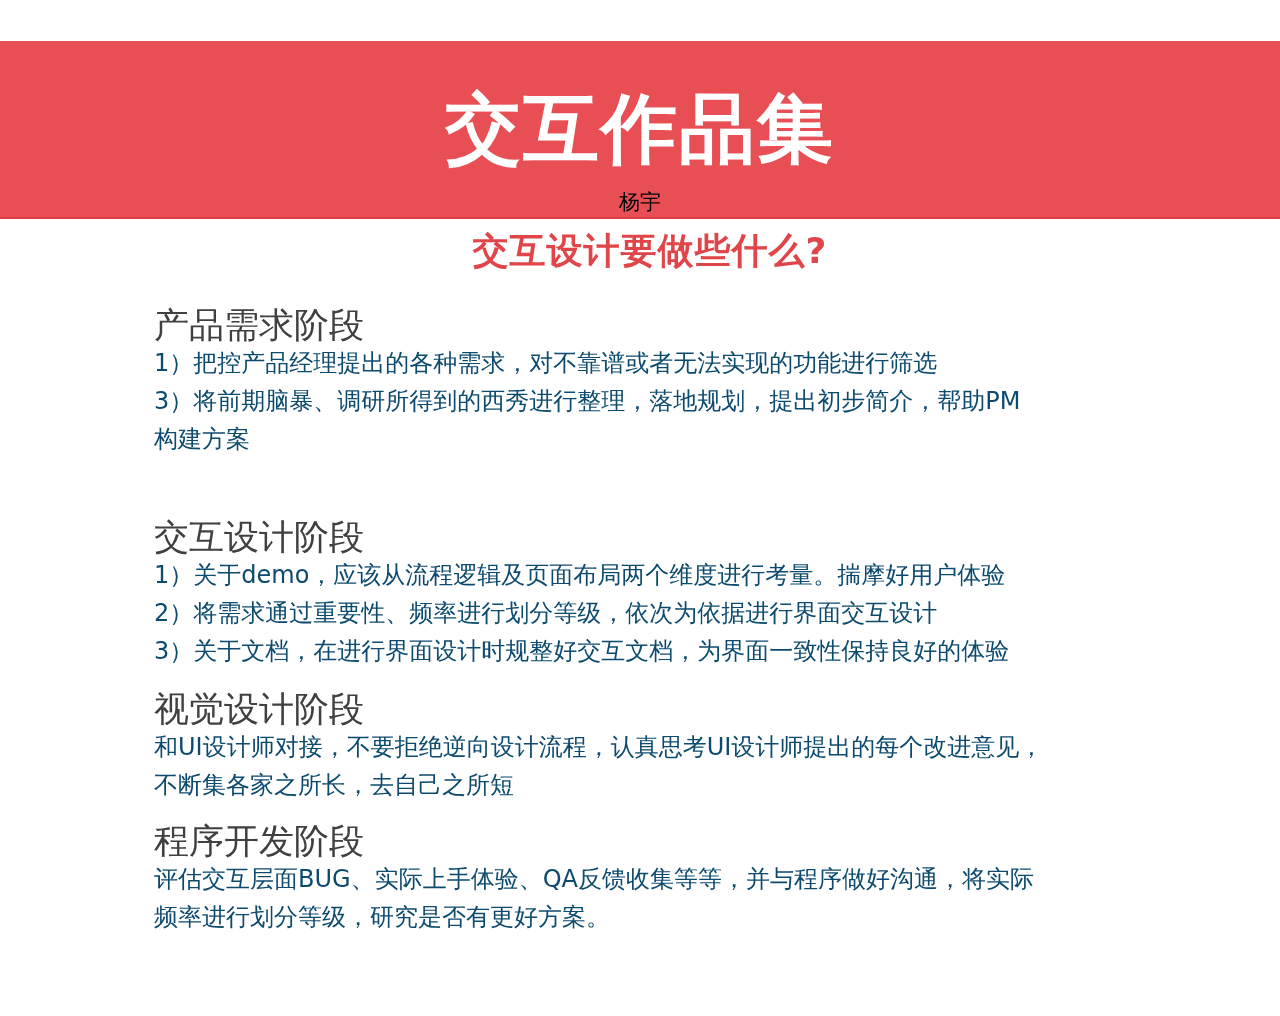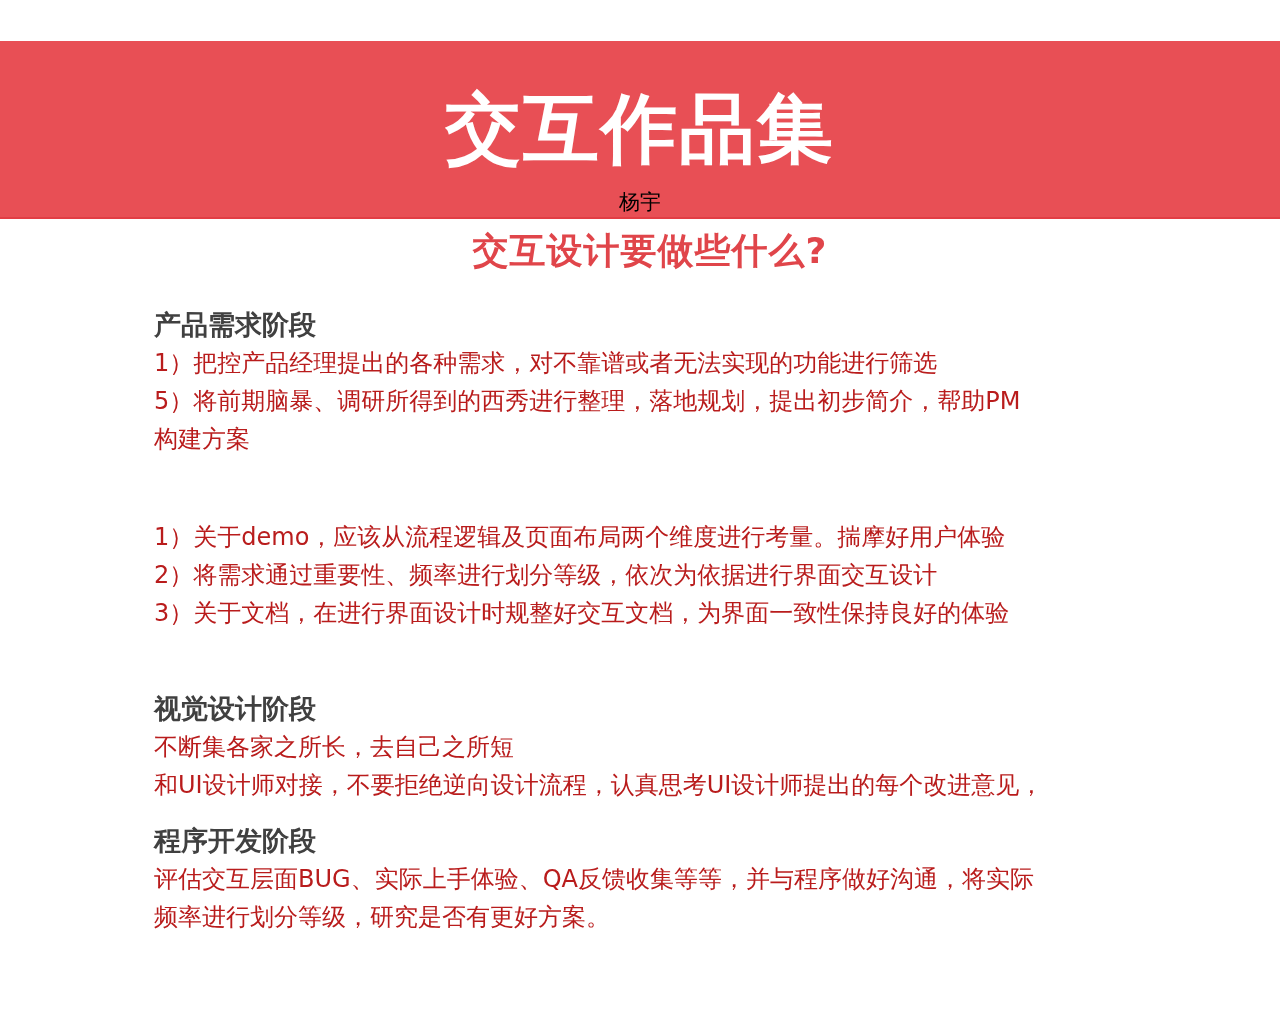--- a/index.html
+++ b/index.html
@@ -62,29 +62,29 @@
       position: absolute;
       left: 154px;
       top: 306px;
       width: 980px;
       color: #3a3a3a;
     }
     .stage {
       margin-bottom: 14px;
     }
     .stage-title {
-      font-size: 27px;
-      font-weight: bold;
+      font-size: 35px;
+      font-weight: normal;
       line-height: 38px;
       color: #404040;
     }
     .stage-line {
       font-size: 24px;
       line-height: 38px;
-      color: #b91c1c;
+      color: #0c4a6e;
       white-space: pre-wrap;
     }
     .stage.s1 { position: absolute; top: 0; }
     .stage.s2 { position: absolute; top: 212px; }
     .stage.s3 { position: absolute; top: 384px; }
     .stage.s4 { position: absolute; top: 516px; }
   </style>
 </head>
 <body>
 
@@ -93,34 +93,35 @@
   <div class="header-author">杨宇</div>
 </div>
 
 <div class="section-heading">交互设计要做些什么?</div>
 
 <div class="content">
 
   <div class="stage s1">
     <div class="stage-title">产品需求阶段</div>
     <div class="stage-line">1）把控产品经理提出的各种需求，对不靠谱或者无法实现的功能进行筛选</div>
-    <div class="stage-line">5）将前期脑暴、调研所得到的西秀进行整理，落地规划，提出初步简介，帮助PM</div>
+    <div class="stage-line">3）将前期脑暴、调研所得到的西秀进行整理，落地规划，提出初步简介，帮助PM</div>
     <div class="stage-line">构建方案</div>
   </div>
 
   <div class="stage s2">
+    <div class="stage-title">交互设计阶段</div>
     <div class="stage-line">1）关于demo，应该从流程逻辑及页面布局两个维度进行考量。揣摩好用户体验</div>
     <div class="stage-line">2）将需求通过重要性、频率进行划分等级，依次为依据进行界面交互设计</div>
     <div class="stage-line">3）关于文档，在进行界面设计时规整好交互文档，为界面一致性保持良好的体验</div>
   </div>
 
   <div class="stage s3">
     <div class="stage-title">视觉设计阶段</div>
+    <div class="stage-line">和UI设计师对接，不要拒绝逆向设计流程，认真思考UI设计师提出的每个改进意见，</div>
     <div class="stage-line">不断集各家之所长，去自己之所短</div>
-    <div class="stage-line">和UI设计师对接，不要拒绝逆向设计流程，认真思考UI设计师提出的每个改进意见，</div>
   </div>
 
   <div class="stage s4">
     <div class="stage-title">程序开发阶段</div>
     <div class="stage-line">评估交互层面BUG、实际上手体验、QA反馈收集等等，并与程序做好沟通，将实际</div>
     <div class="stage-line">频率进行划分等级，研究是否有更好方案。</div>
   </div>
 
 </div>
 

